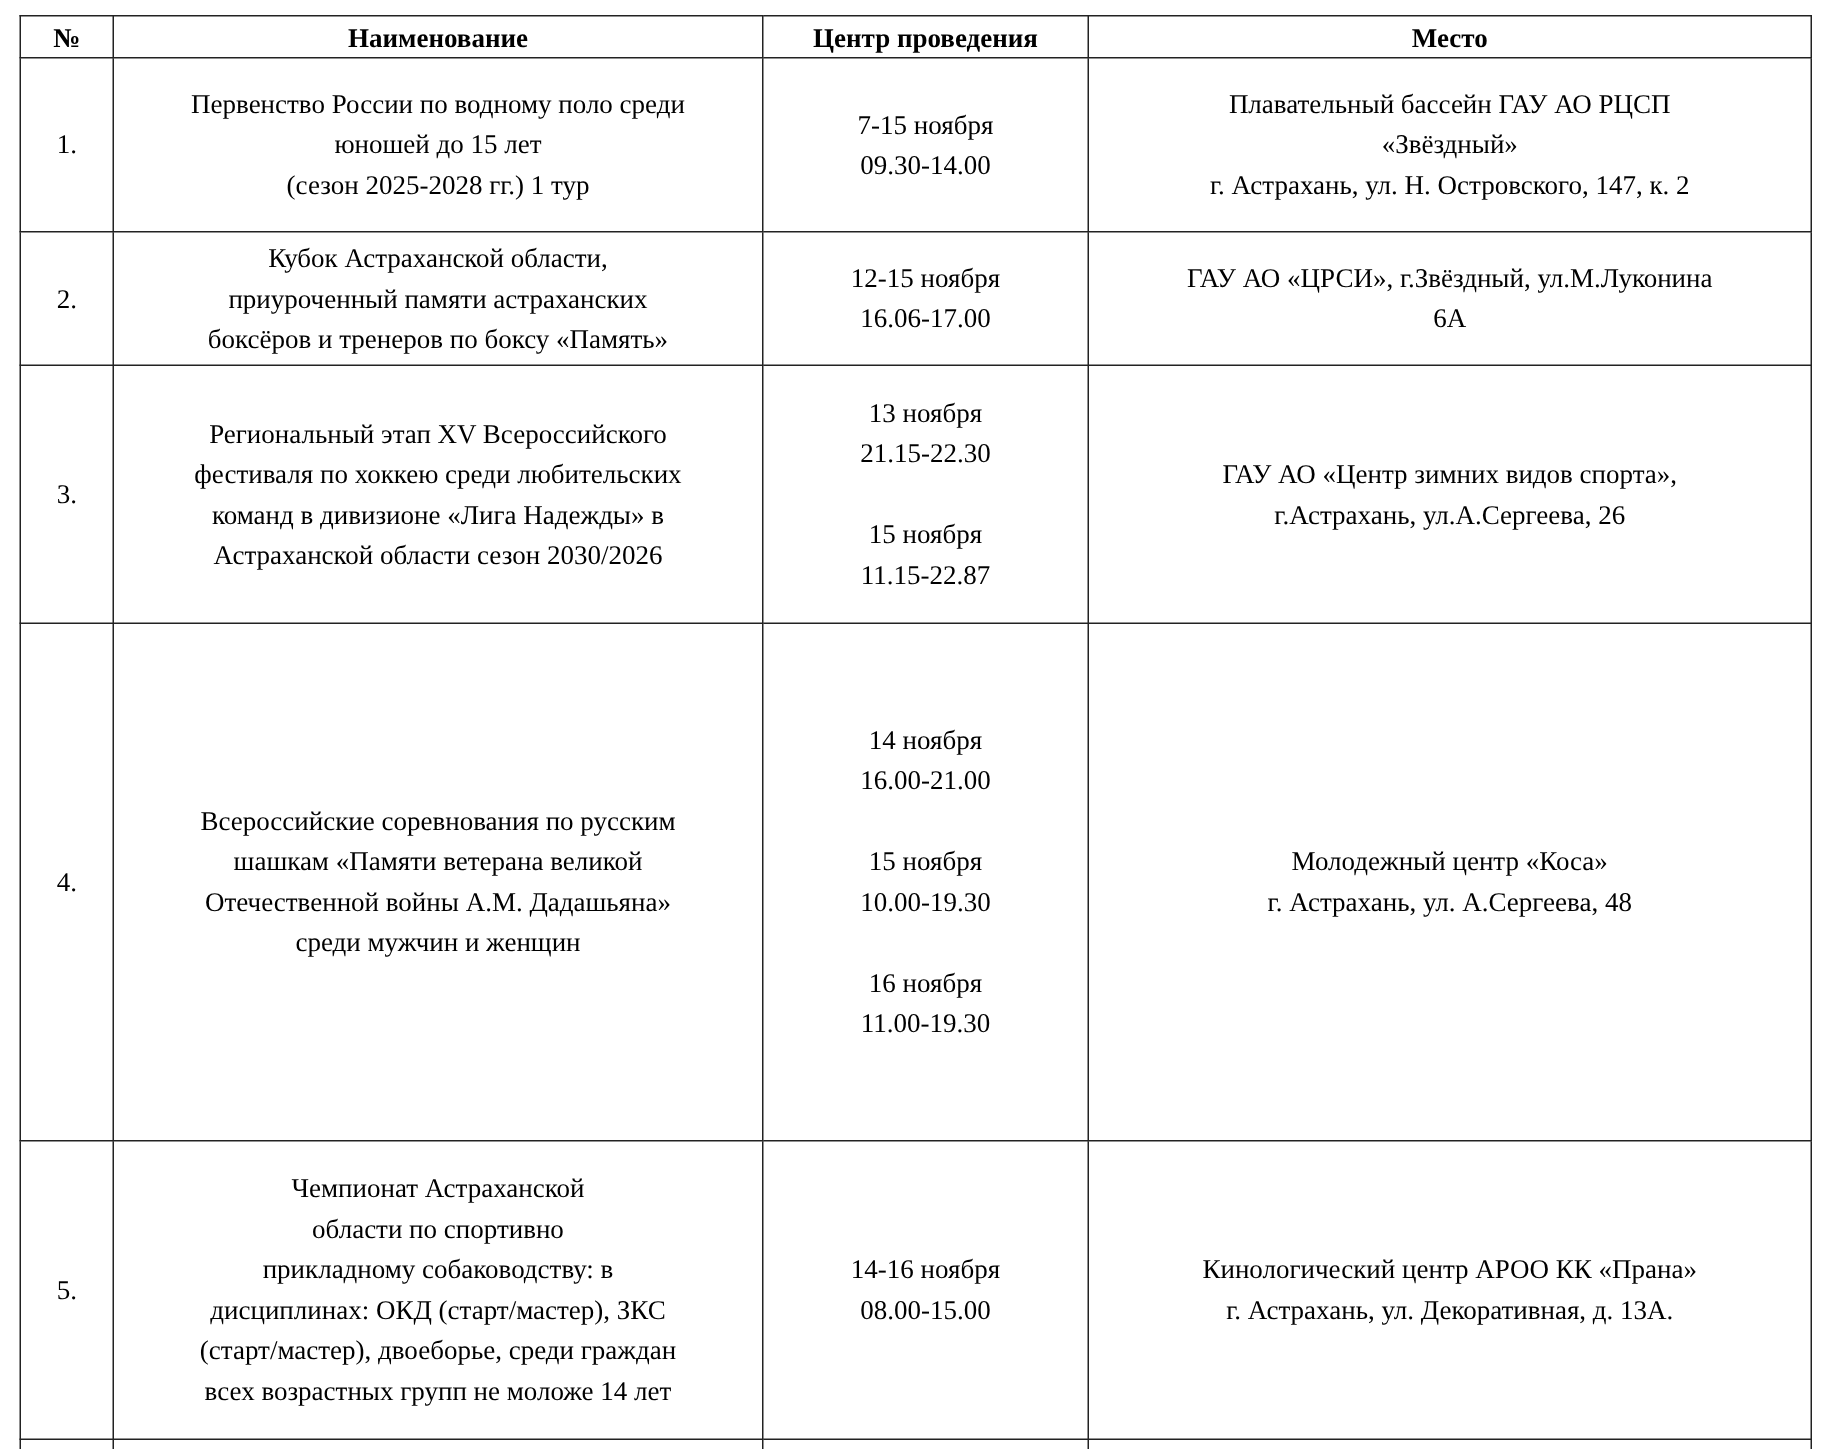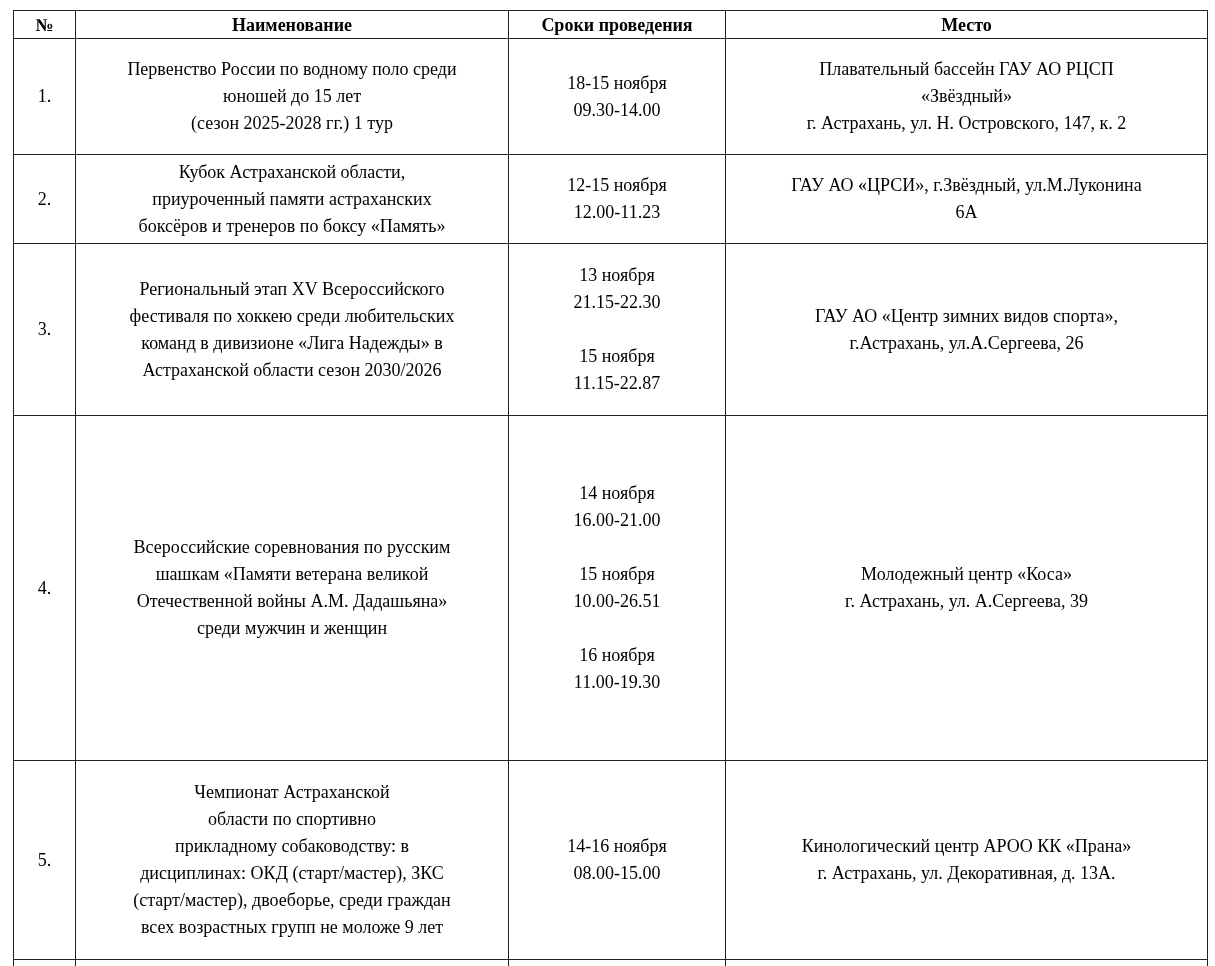--- a/index.html
+++ b/index.html
@@ -66,43 +66,43 @@
   <colgroup>
     <col class="c-num">
     <col class="c-name">
     <col class="c-dates">
     <col class="c-place">
   </colgroup>
   <thead>
     <tr>
       <th>№</th>
       <th>Наименование</th>
-      <th>Сроки проведения</th>
+      <th>Центр проведения</th>
       <th>Место</th>
     </tr>
   </thead>
   <tbody>
     <tr class="r1">
       <td>1.</td>
       <td class="multiline">Первенство России по водному поло среди
 юношей до 15 лет
 (сезон 2025-2028 гг.) 1 тур</td>
-      <td class="multiline">18-15 ноября
+      <td class="multiline">7-15 ноября
 09.30-14.00</td>
       <td class="multiline">Плавательный бассейн ГАУ АО РЦСП
 «Звёздный»
 г. Астрахань, ул. Н. Островского, 147, к. 2</td>
     </tr>
     <tr class="r2">
       <td>2.</td>
       <td class="multiline">Кубок Астраханской области,
 приуроченный памяти астраханских
 боксёров и тренеров по боксу «Память»</td>
       <td class="multiline">12-15 ноября
-12.00-11.23</td>
+16.06-17.00</td>
       <td class="multiline">ГАУ АО «ЦРСИ», г.Звёздный, ул.М.Луконина
 6А</td>
     </tr>
     <tr class="r3">
       <td>3.</td>
       <td class="multiline">Региональный этап XV Всероссийского
 фестиваля по хоккею среди любительских
 команд в дивизионе «Лига Надежды» в
 Астраханской области сезон 2030/2026</td>
       <td class="multiline">13 ноября
@@ -116,35 +116,35 @@
     <tr class="r4">
       <td>4.</td>
       <td class="multiline">Всероссийские соревнования по русским
 шашкам «Памяти ветерана великой
 Отечественной войны А.М. Дадашьяна»
 среди мужчин и женщин</td>
       <td class="multiline push-up">14 ноября
 16.00-21.00
 
 15 ноября
-10.00-26.51
+10.00-19.30
 
 16 ноября
 11.00-19.30</td>
       <td class="multiline">Молодежный центр «Коса»
-г. Астрахань, ул. А.Сергеева, 39</td>
+г. Астрахань, ул. А.Сергеева, 48</td>
     </tr>
     <tr class="r5">
       <td>5.</td>
       <td class="multiline">Чемпионат Астраханской
 области по спортивно
 прикладному собаководству: в
 дисциплинах: ОКД (старт/мастер), ЗКС
 (старт/мастер), двоеборье, среди граждан
-всех возрастных групп не моложе 9 лет</td>
+всех возрастных групп не моложе 14 лет</td>
       <td class="multiline">14-16 ноября
 08.00-15.00</td>
       <td class="multiline">Кинологический центр АРОО КК «Прана»
 г. Астрахань, ул. Декоративная, д. 13А.</td>
     </tr>
     <tr class="r6">
       <td></td>
       <td class="multiline">Традиционный турнир по боксу среди юношей</td>
       <td class="multiline"></td>
       <td class="multiline"></td>

